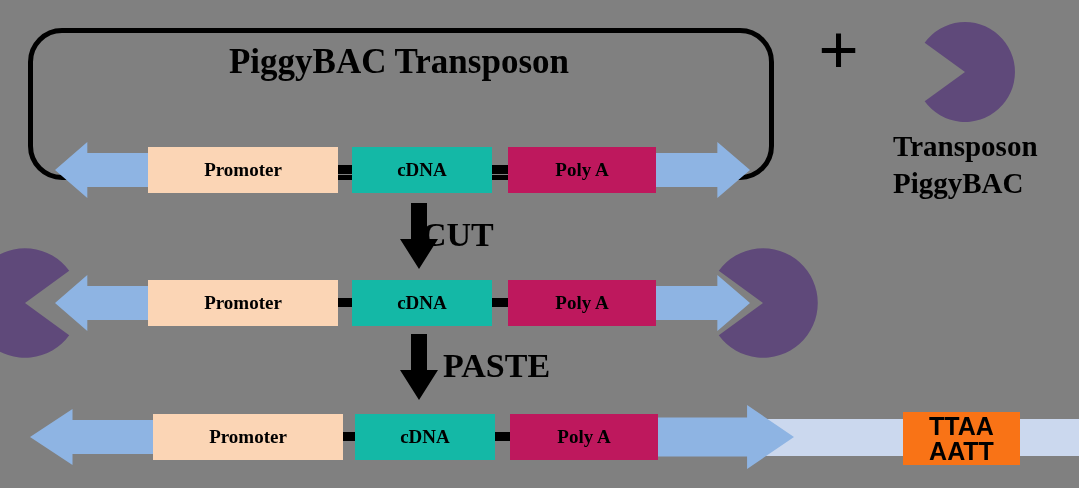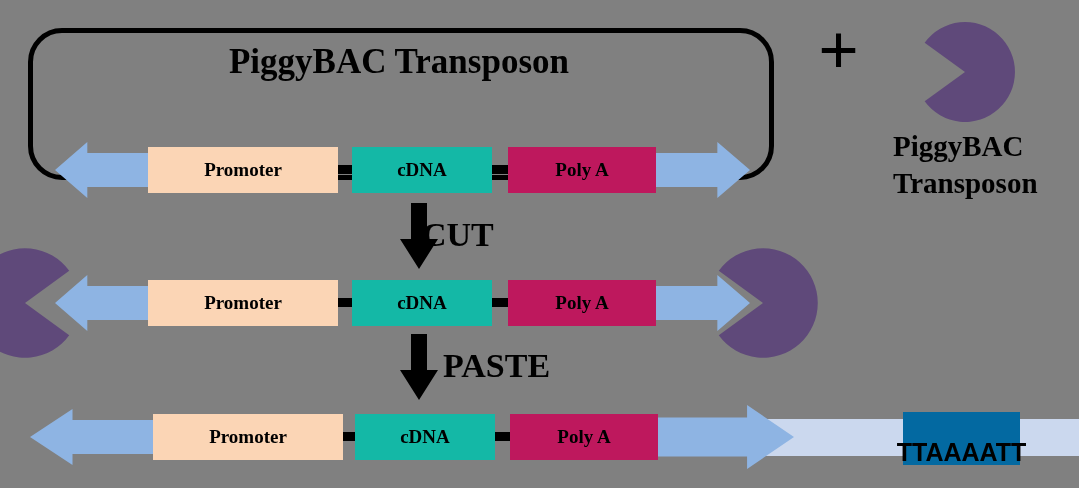--- a/index.html
+++ b/index.html
@@ -73,25 +73,25 @@
     position: absolute;
     left: 700px; top: 419px;
     width: 379px; height: 37px;
     background: #CBD8EE;
     z-index: 1;
   }
   .tta-box {
     position: absolute;
     left: 903px; top: 412px;
     width: 117px; height: 53px;
-    background: #0369a1;
+    background: #f97316;
     z-index: 6;
     display: flex;
-    flex-direction: row;
-    align-items: flex-end;
+    flex-direction: column;
+    align-items: center;
     justify-content: center;
     font-family: "Liberation Sans", sans-serif;
     font-weight: bold;
     font-size: 25px;
     line-height: 25px;
   }
 </style>
 </head>
 <body>
 
@@ -116,22 +116,22 @@
   </div>
   <svg class="blk-arrow" style="left:654px; top:142px;" width="96" height="56" viewBox="0 0 100 56" preserveAspectRatio="none">
     <polygon points="100,28 66,0 66,11 0,11 0,45 66,45 66,56" fill="#8EB4E3"></polygon>
   </svg>
 
   <div class="plus-sign">+</div>
   <svg class="pacman" style="left:913px; top:20px;" width="104" height="104" viewBox="0 0 100 100">
     <path d="M50,50 L11.2,21.8 A48,48 0 1 1 11.2,78.2 Z" fill="#5F497A"></path>
   </svg>
   <div class="enzyme-label">
+    <div>Transposon</div>
     <div>PiggyBAC</div>
-    <div>Transposon</div>
   </div>
 
   <svg class="down-arrow" style="left:400px; top:203px;" width="38" height="66" viewBox="0 0 38 66">
     <polygon points="11,0 27,0 27,36 38,36 19,66 0,36 11,36" fill="#000"></polygon>
   </svg>
   <div class="step-label" style="left:422px; top:216px;text-align:right;">CUT</div>
 
   <svg class="pacman" style="left:-32px; top:246px;" width="114" height="114" viewBox="0 0 100 100">
     <path d="M50,50 L88.8,21.8 A48,48 0 1 0 88.8,78.2 Z" fill="#5F497A"></path>
   </svg>

